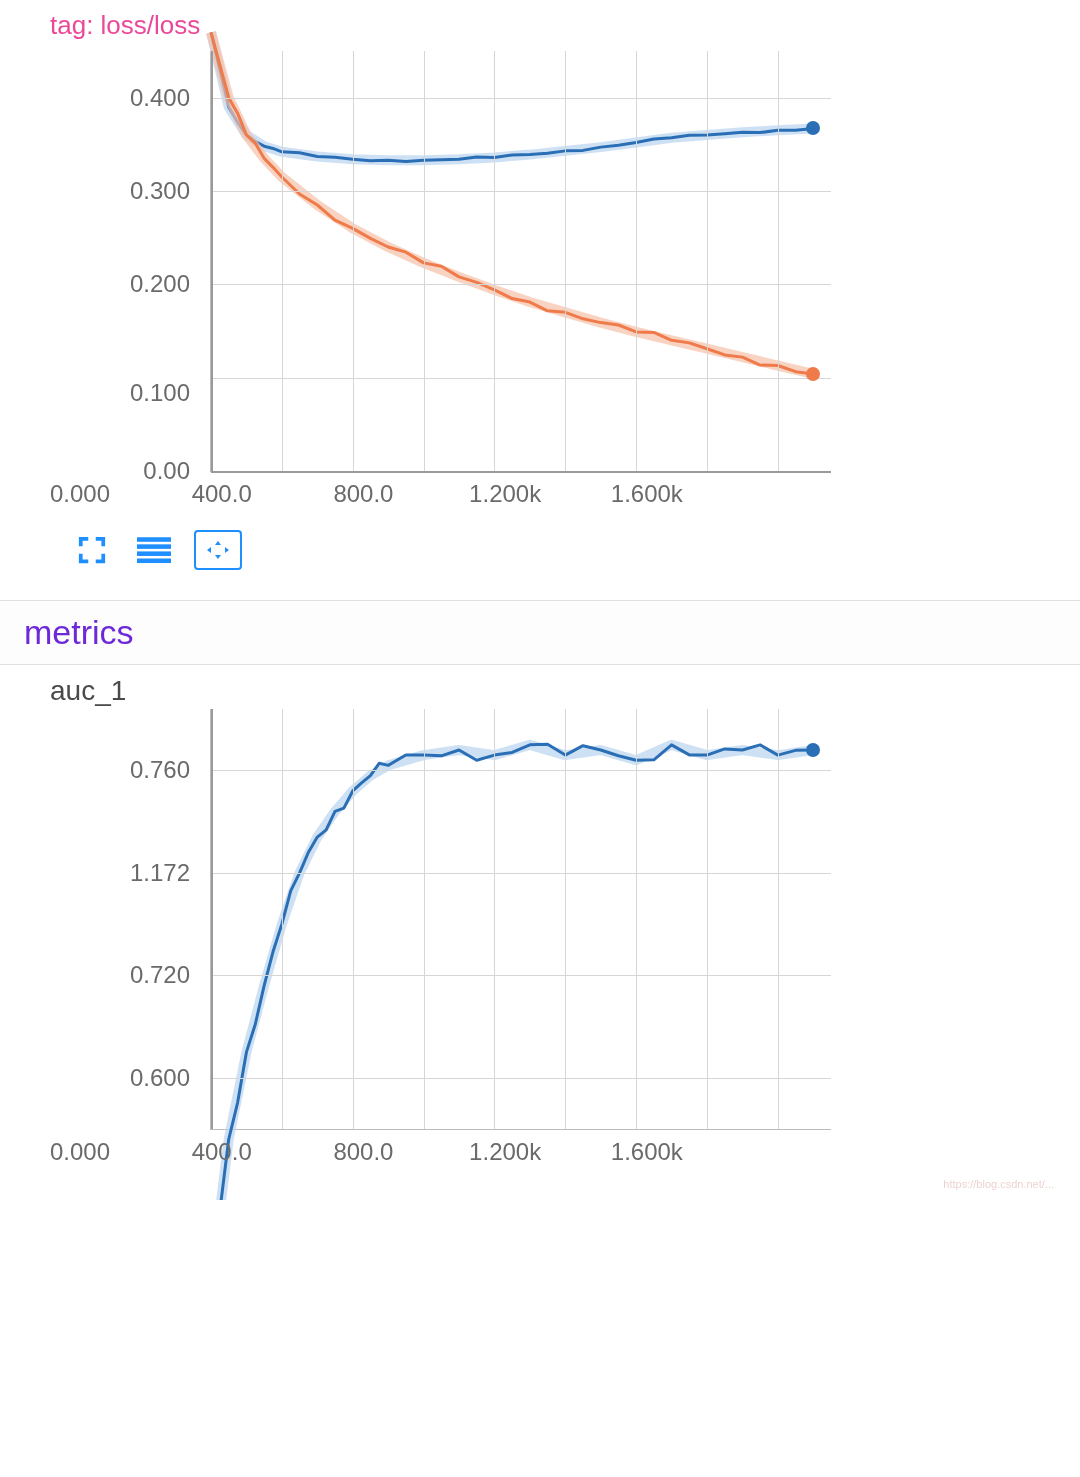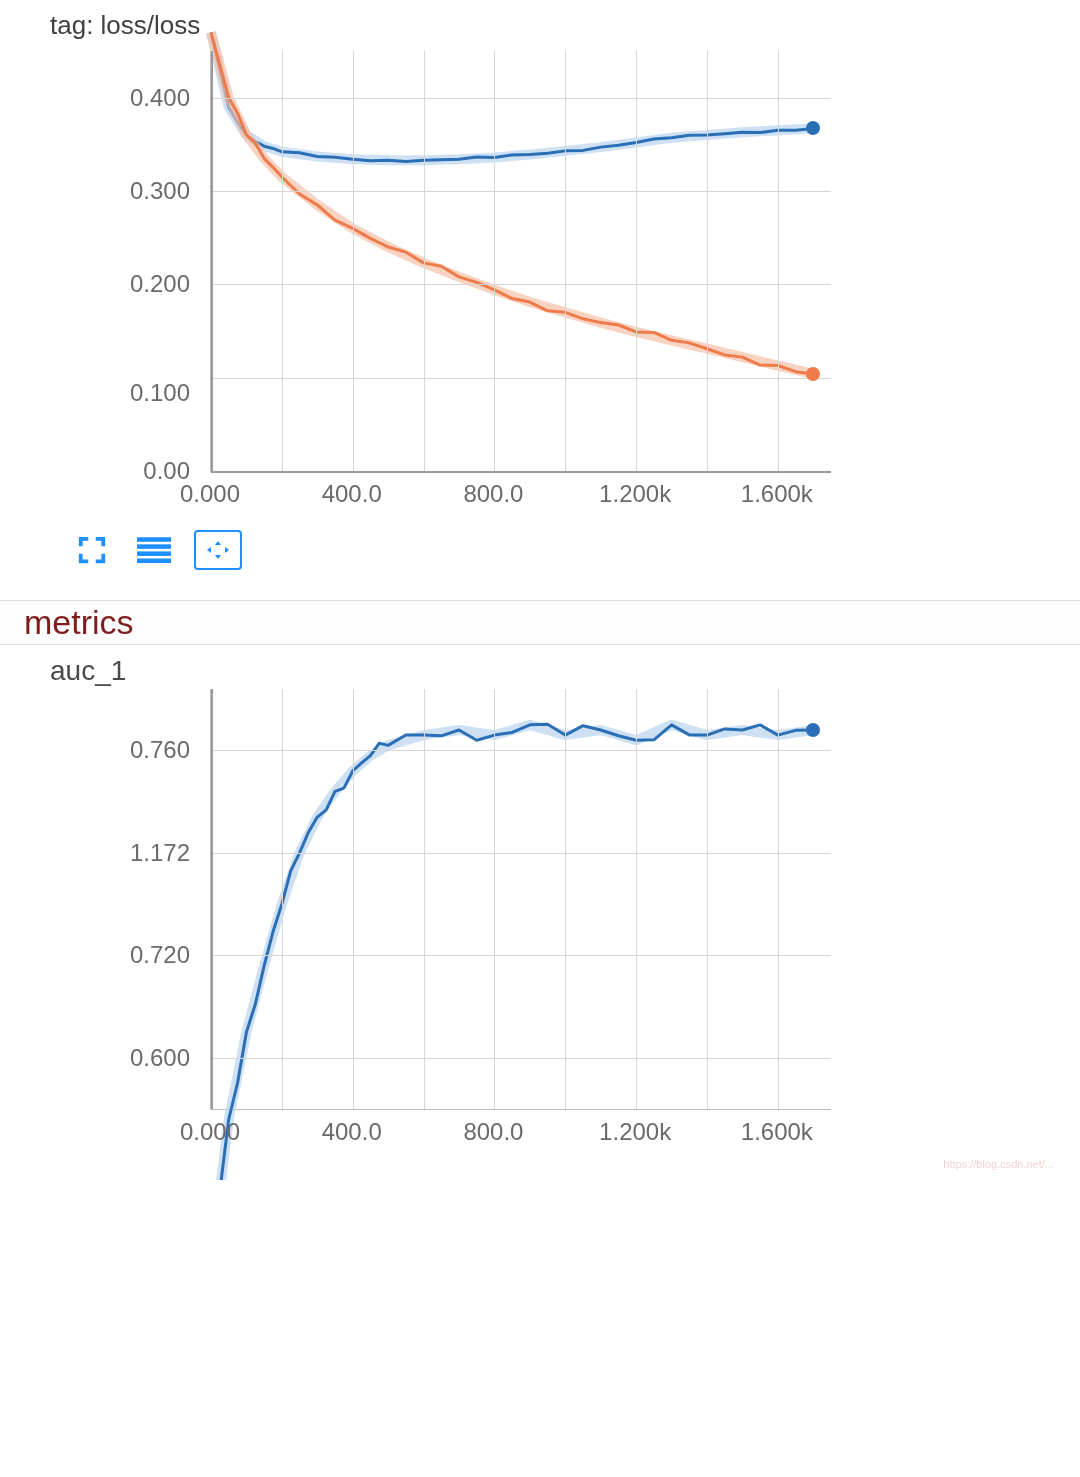--- a/index.html
+++ b/index.html
@@ -1,30 +1,30 @@
 <!DOCTYPE html>
 <html><head>
 <meta charset="utf-8">
 <style>
   html,body{margin:0;padding:0;background:#ffffff;font-family:-apple-system,Helvetica,Arial,sans-serif;color:#555;}
   .page{width:1080px;}
   .panel{padding:10px 20px 30px 20px;}
-  .section-header{font-size:34px;color:#7f1d1d;padding:2px 24px;border-top:1px solid #e0e0e0;border-bottom:1px solid #e0e0e0;background:#fdfdfd;}
+  .section-header{font-size:34px;color:#6d28d9;padding:12px 24px;border-top:1px solid #e0e0e0;border-bottom:1px solid #e0e0e0;background:#fdfdfd;}
   .chart-title{font-size:28px;color:#4a4a4a;margin:0 0 2px 30px;}
-  .chart-tag{font-size:26px;color:#404040;margin:0 0 10px 30px;}
+  .chart-tag{font-size:26px;color:#ec4899;margin:0 0 10px 30px;}
   .chart-frame{position:relative;margin-left:60px;}
   .y-axis{position:absolute;left:0;top:0;bottom:40px;width:120px;}
   .y-tick{position:absolute;right:10px;transform:translateY(-50%);font-size:24px;color:#6a6a6a;text-align:right;width:110px;}
   .plot-area{position:relative;margin-left:130px;height:420px;width:620px;border-left:1px solid #bbb;border-bottom:1px solid #bbb;background:#fff;}
   .grid-v,.grid-h{position:absolute;background:#d6d6d6;}
   .grid-v{top:0;bottom:0;width:1px;}
   .grid-h{left:0;right:0;height:1px;}
   .axis-zero-v{position:absolute;top:0;bottom:0;width:2px;background:#9a9a9a;}
   .axis-zero-h{position:absolute;left:0;right:0;height:2px;background:#9a9a9a;}
-  .x-axis{position:relative;margin-left:130px;width:620px;height:40px;}
+  .x-axis{position:relative;width:620px;height:40px;}
   .x-tick{position:absolute;top:8px;transform:translateX(-50%);font-size:24px;color:#6a6a6a;white-space:nowrap;}
   svg.lines{position:absolute;left:0;top:0;width:100%;height:100%;overflow:visible;}
   .end-dot{position:absolute;width:14px;height:14px;border-radius:50%;transform:translate(-50%,-50%);}
   .toolbar{display:flex;gap:18px;margin:18px 0 0 50px;align-items:center;}
   .tb-btn{width:44px;height:36px;display:flex;align-items:center;justify-content:center;cursor:pointer;}
   .tb-outline{border:2px solid #1f8fff;border-radius:4px;}
   .watermark{position:absolute;right:6px;bottom:-20px;font-size:11px;color:rgba(200,120,120,0.35);margin-left:20px;}
 </style>
 </head>
 <body>

